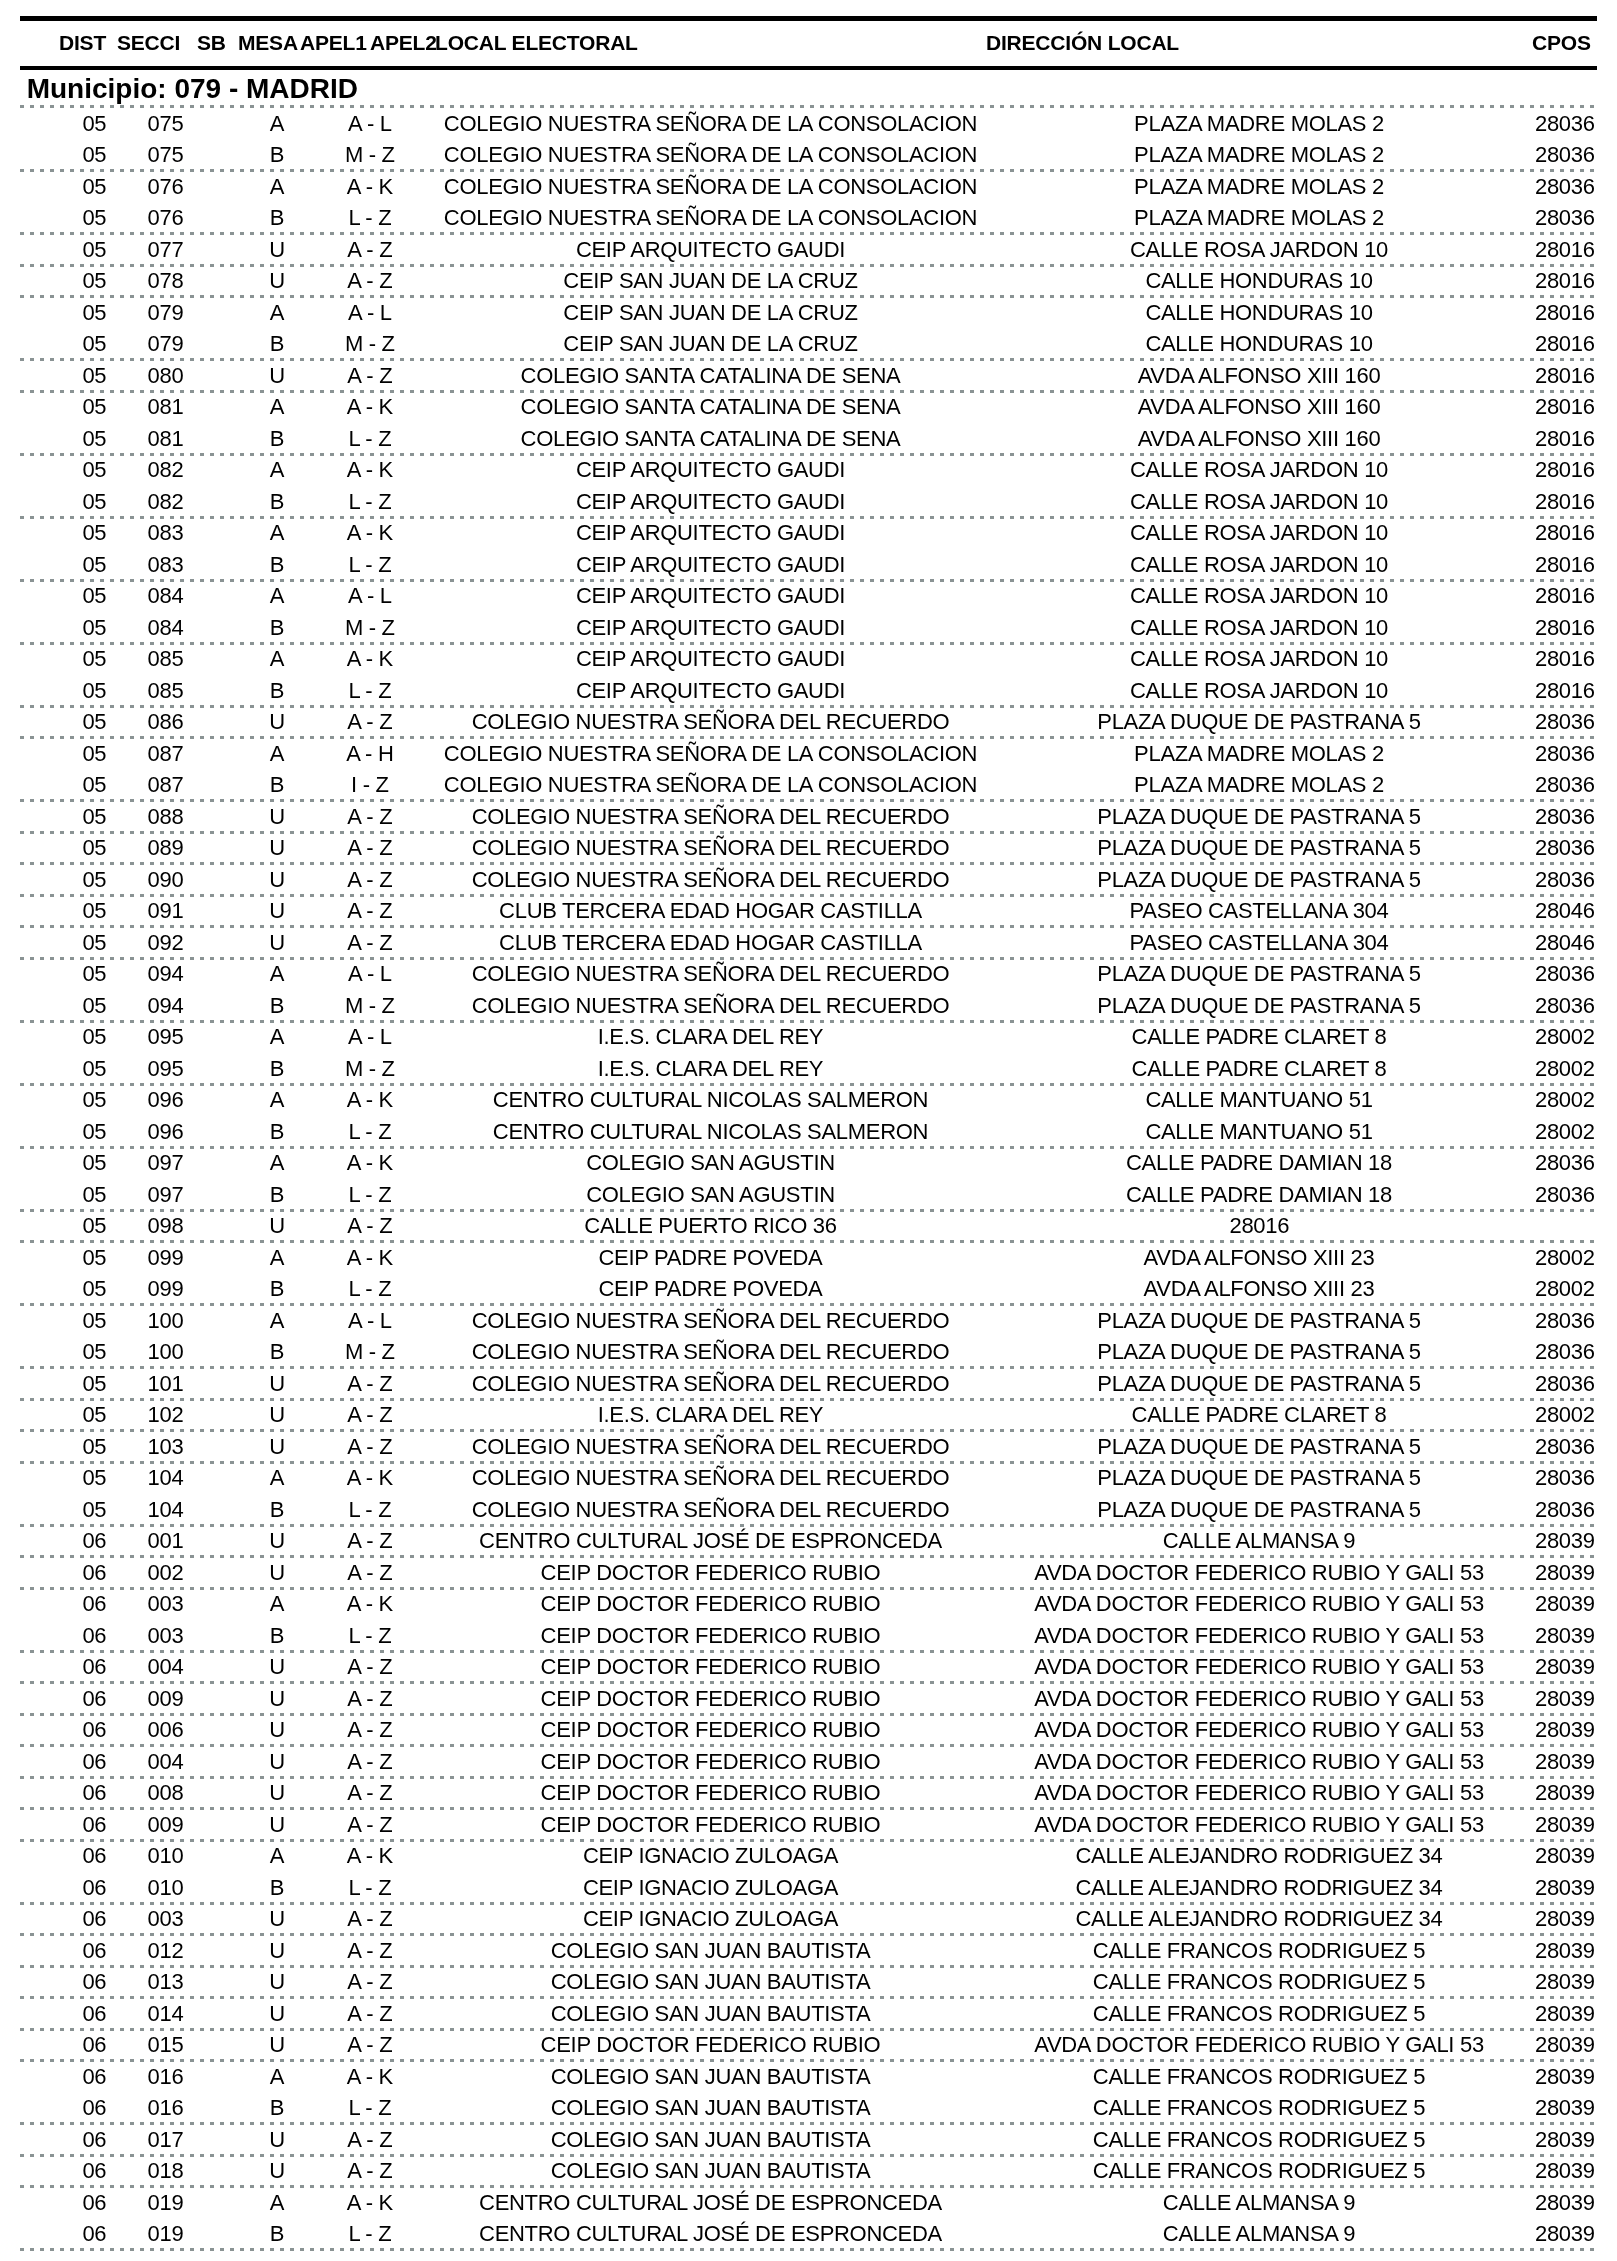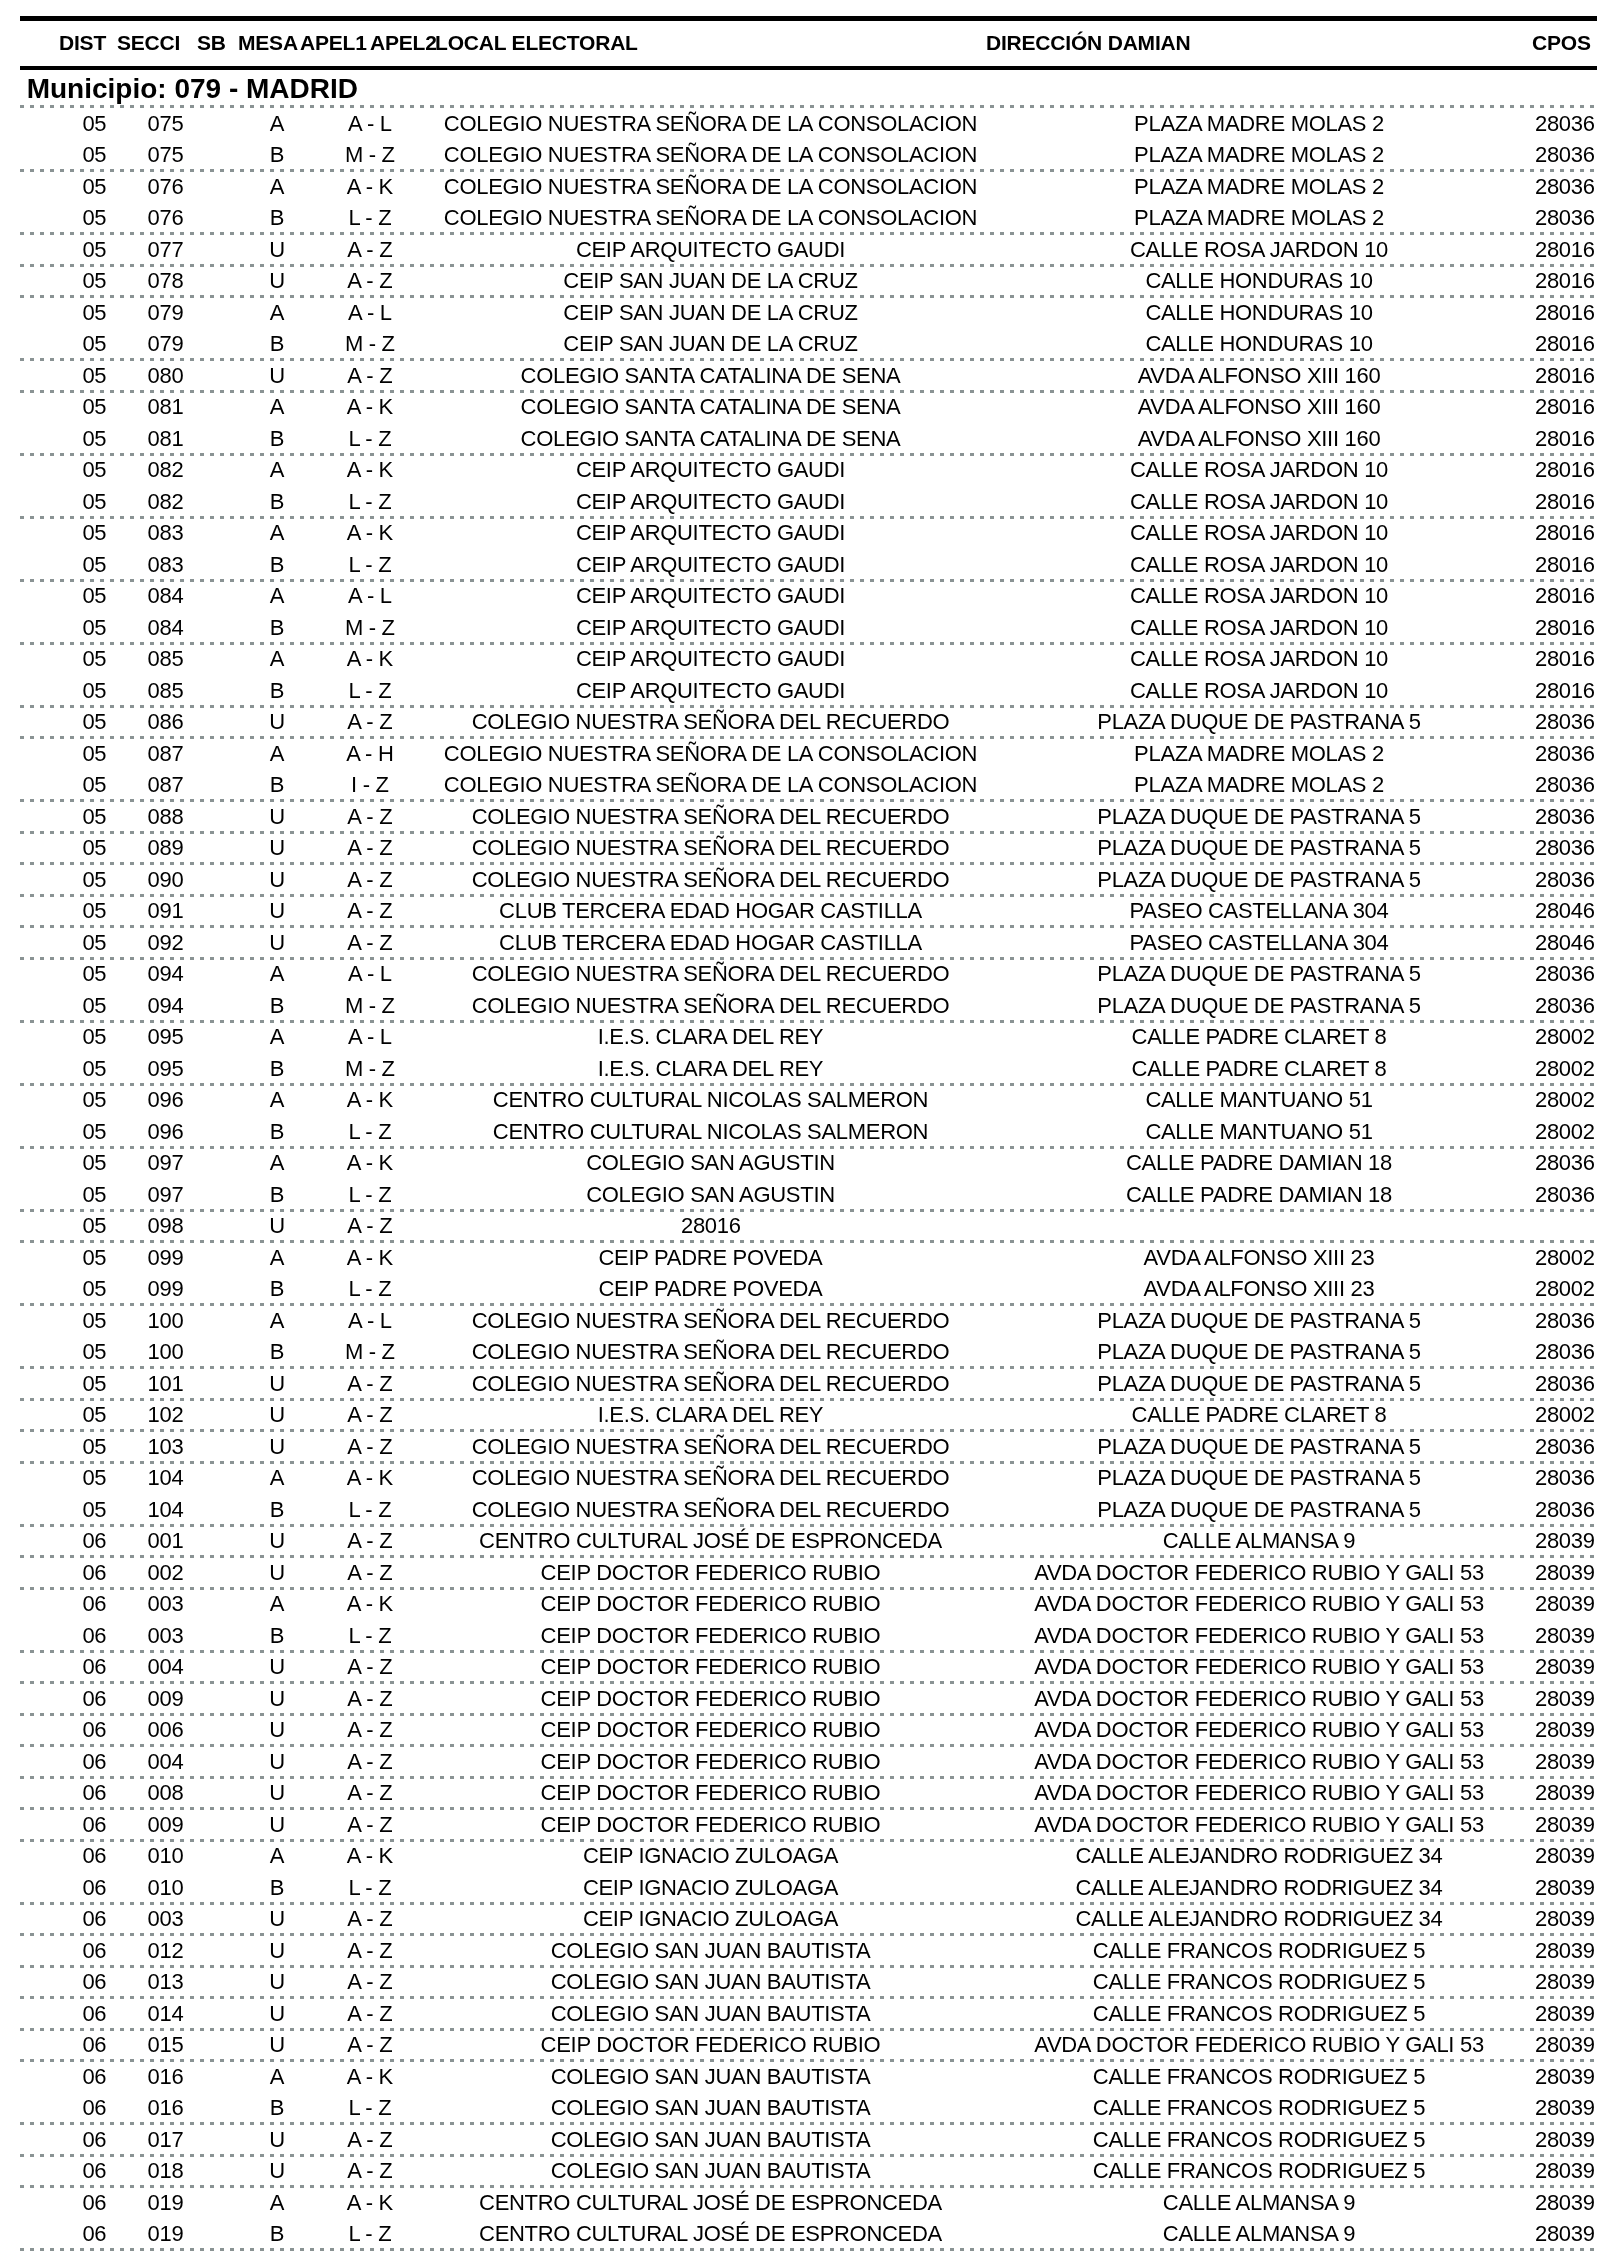--- a/index.html
+++ b/index.html
@@ -75,21 +75,21 @@
     <div class="rule rule-top"></div>
 
     <div class="header-row">
       <span class="h">DIST</span>
       <span class="h">SECCI</span>
       <span class="h">SB</span>
       <span class="h">MESA</span>
       <span class="h">APEL1</span>
       <span class="h">APEL2</span>
       <span class="h">LOCAL ELECTORAL</span>
-      <span class="h">DIRECCIÓN DAMIAN</span>
+      <span class="h">DIRECCIÓN LOCAL</span>
       <span class="h">CPOS</span>
     </div>
 
     <div class="rule"></div>
 
     <div class="municipio">Municipio: 079 - MADRID</div>
 
     <div class="sep-line"></div>
 
     <div class="rows">
@@ -487,20 +487,21 @@
             <span class="c-cpos">28036</span>
           </div>
         </div>
         <div class="group">
           <div class="row">
             <span class="c-dist">05</span>
             <span class="c-secci">098</span>
             <span class="c-sb"></span>
             <span class="c-mesa">U</span>
             <span class="c-apel">A - Z</span>
+            <span class="c-dir">CALLE PUERTO RICO 36</span>
             <span class="c-cpos">28016</span>
           </div>
         </div>
         <div class="group">
           <div class="row">
             <span class="c-dist">05</span>
             <span class="c-secci">099</span>
             <span class="c-sb"></span>
             <span class="c-mesa">A</span>
             <span class="c-apel">A - K</span>

